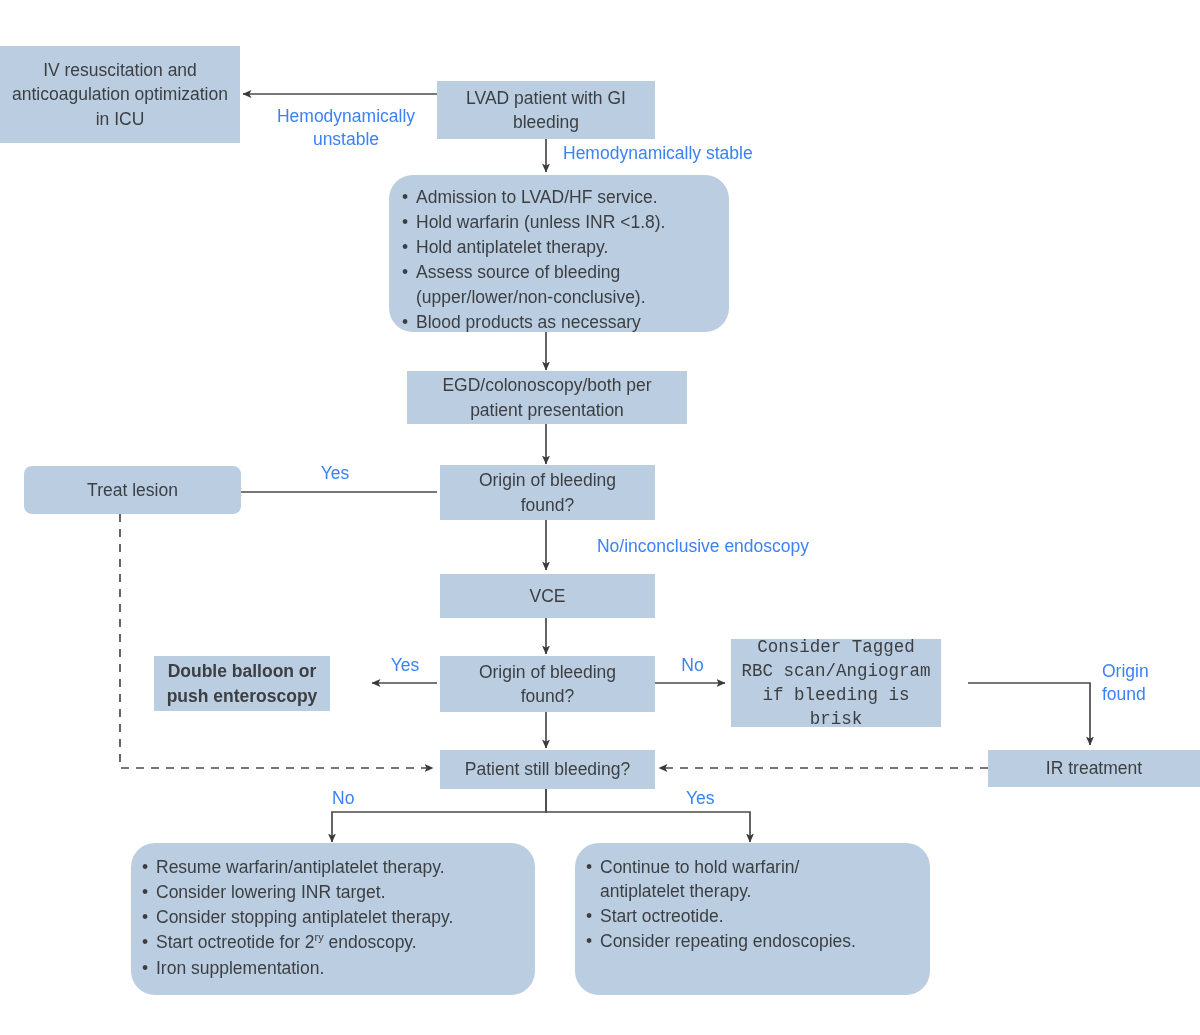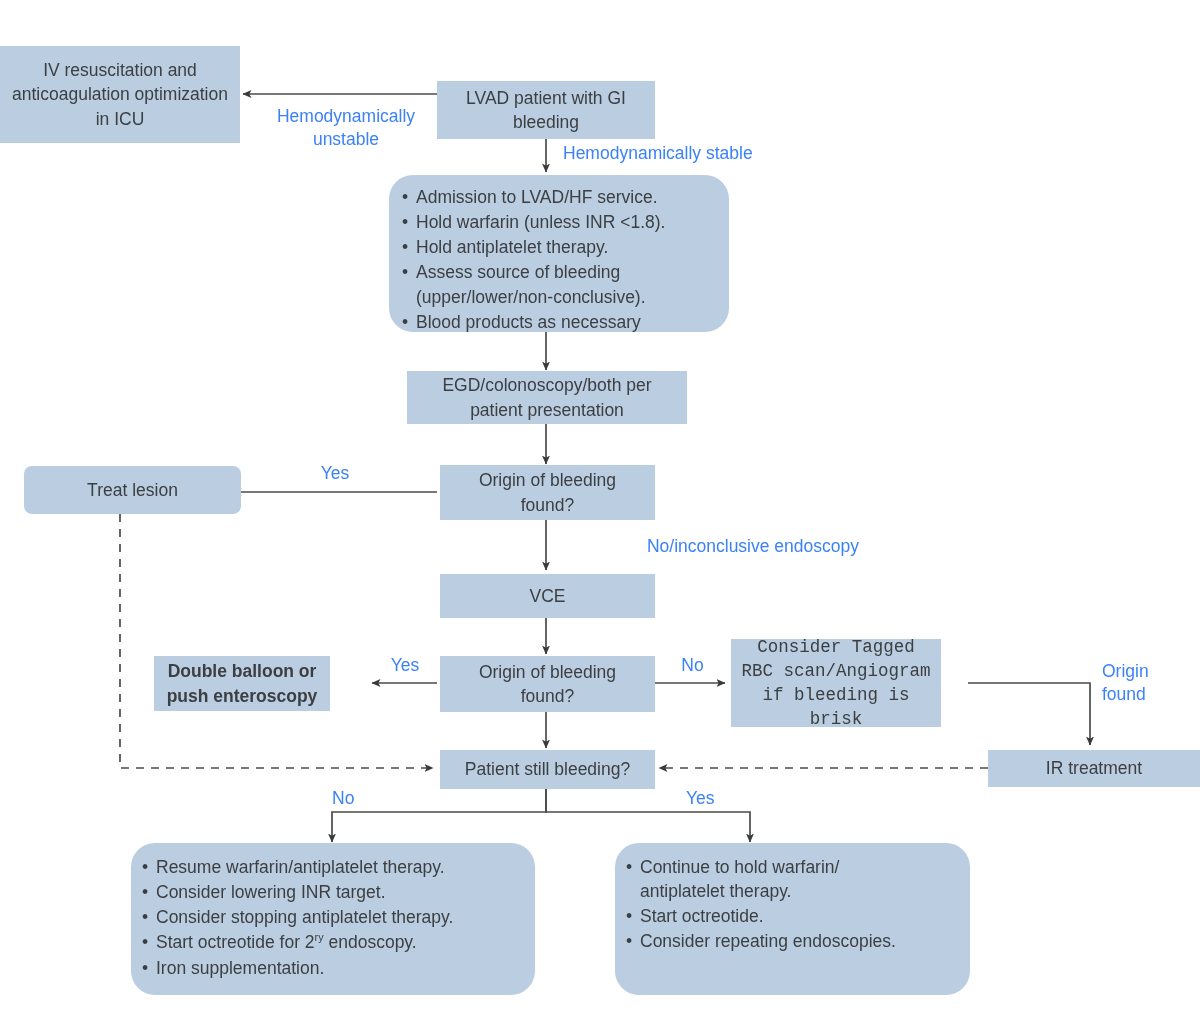--- a/index.html
+++ b/index.html
@@ -165,37 +165,37 @@
   <div class="node bullets" style="left:131px; top:843px; width:404px; height:152px; padding:12px 10px;">
     <ul>
       <li>Resume warfarin/antiplatelet therapy.</li>
       <li>Consider lowering INR target.</li>
       <li>Consider stopping antiplatelet therapy.</li>
       <li><span>Start octreotide for 2</span><sup>ry</sup><span> endoscopy.</span></li>
       <li>Iron supplementation.</li>
     </ul>
   </div>
 
-  <div class="node bullets" style="left:575px; top:843px; width:355px; height:152px; padding:12px 10px;margin-left:40px;">
+  <div class="node bullets" style="left:575px; top:843px; width:355px; height:152px; padding:12px 10px;">
     <ul>
       <li>Continue to hold warfarin/
 antiplatelet therapy.</li>
       <li>Start octreotide.</li>
       <li>Consider repeating endoscopies.</li>
     </ul>
   </div>
 
   <div class="edge-label" style="left:256px; top:105px; width:180px;">Hemodynamically
 unstable</div>
 
   <div class="edge-label" style="left:563px; top:142px; width:250px; text-align:left;">Hemodynamically stable</div>
 
   <div class="edge-label" style="left:290px; top:462px; width:90px;">Yes</div>
 
-  <div class="edge-label" style="left:563px; top:535px; width:280px; text-align:right;margin-left:16px;">No/inconclusive endoscopy</div>
+  <div class="edge-label" style="left:563px; top:535px; width:280px; text-align:center;">No/inconclusive endoscopy</div>
 
   <div class="edge-label" style="left:375px; top:654px; width:60px;">Yes</div>
 
   <div class="edge-label" style="left:665px; top:654px; width:55px;">No</div>
 
   <div class="edge-label" style="left:1102px; top:660px; width:90px; text-align:left;">Origin
 found</div>
 
   <div class="edge-label" style="left:332px; top:787px; width:70px; text-align:left;">No</div>
 

